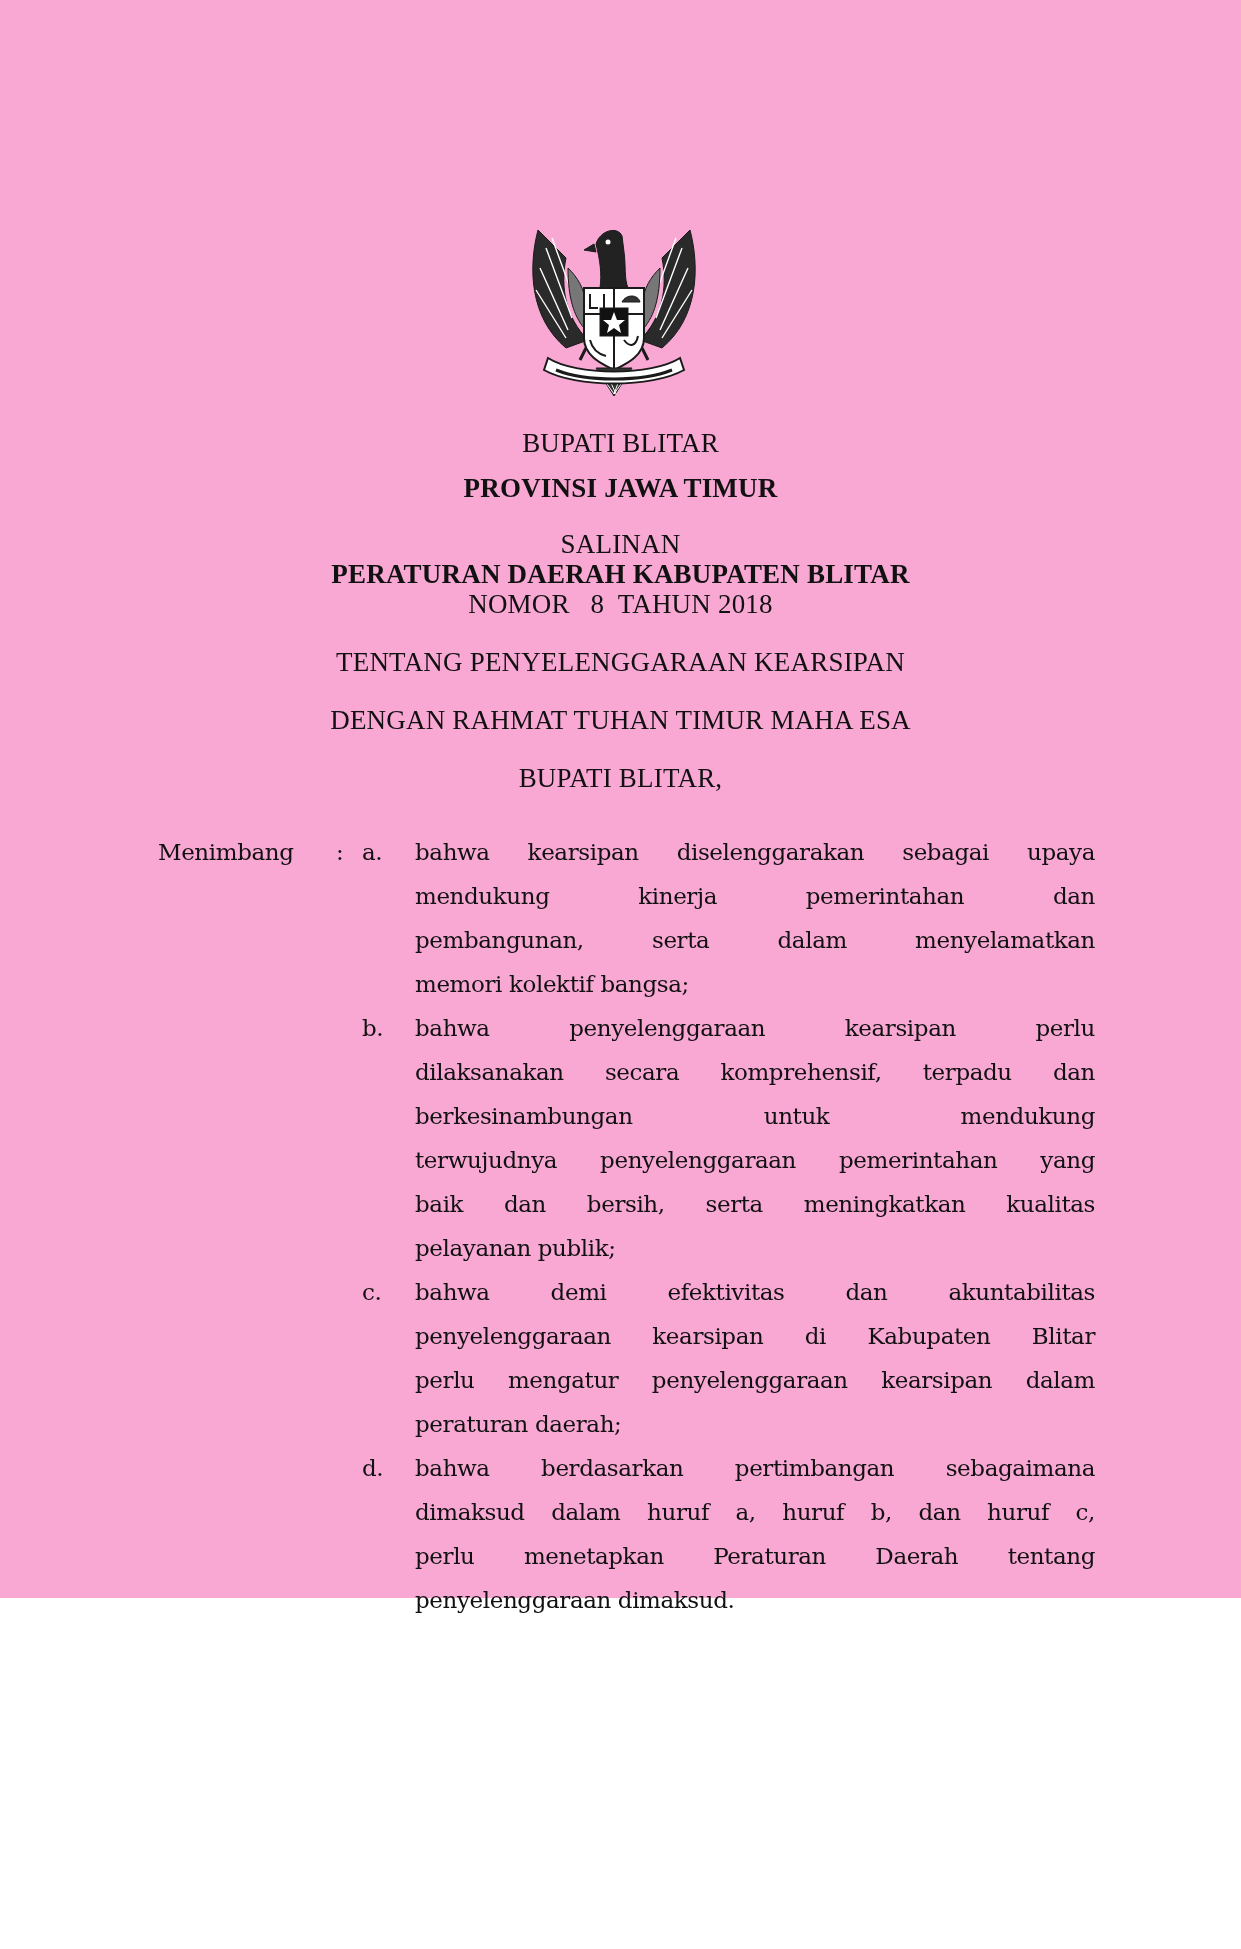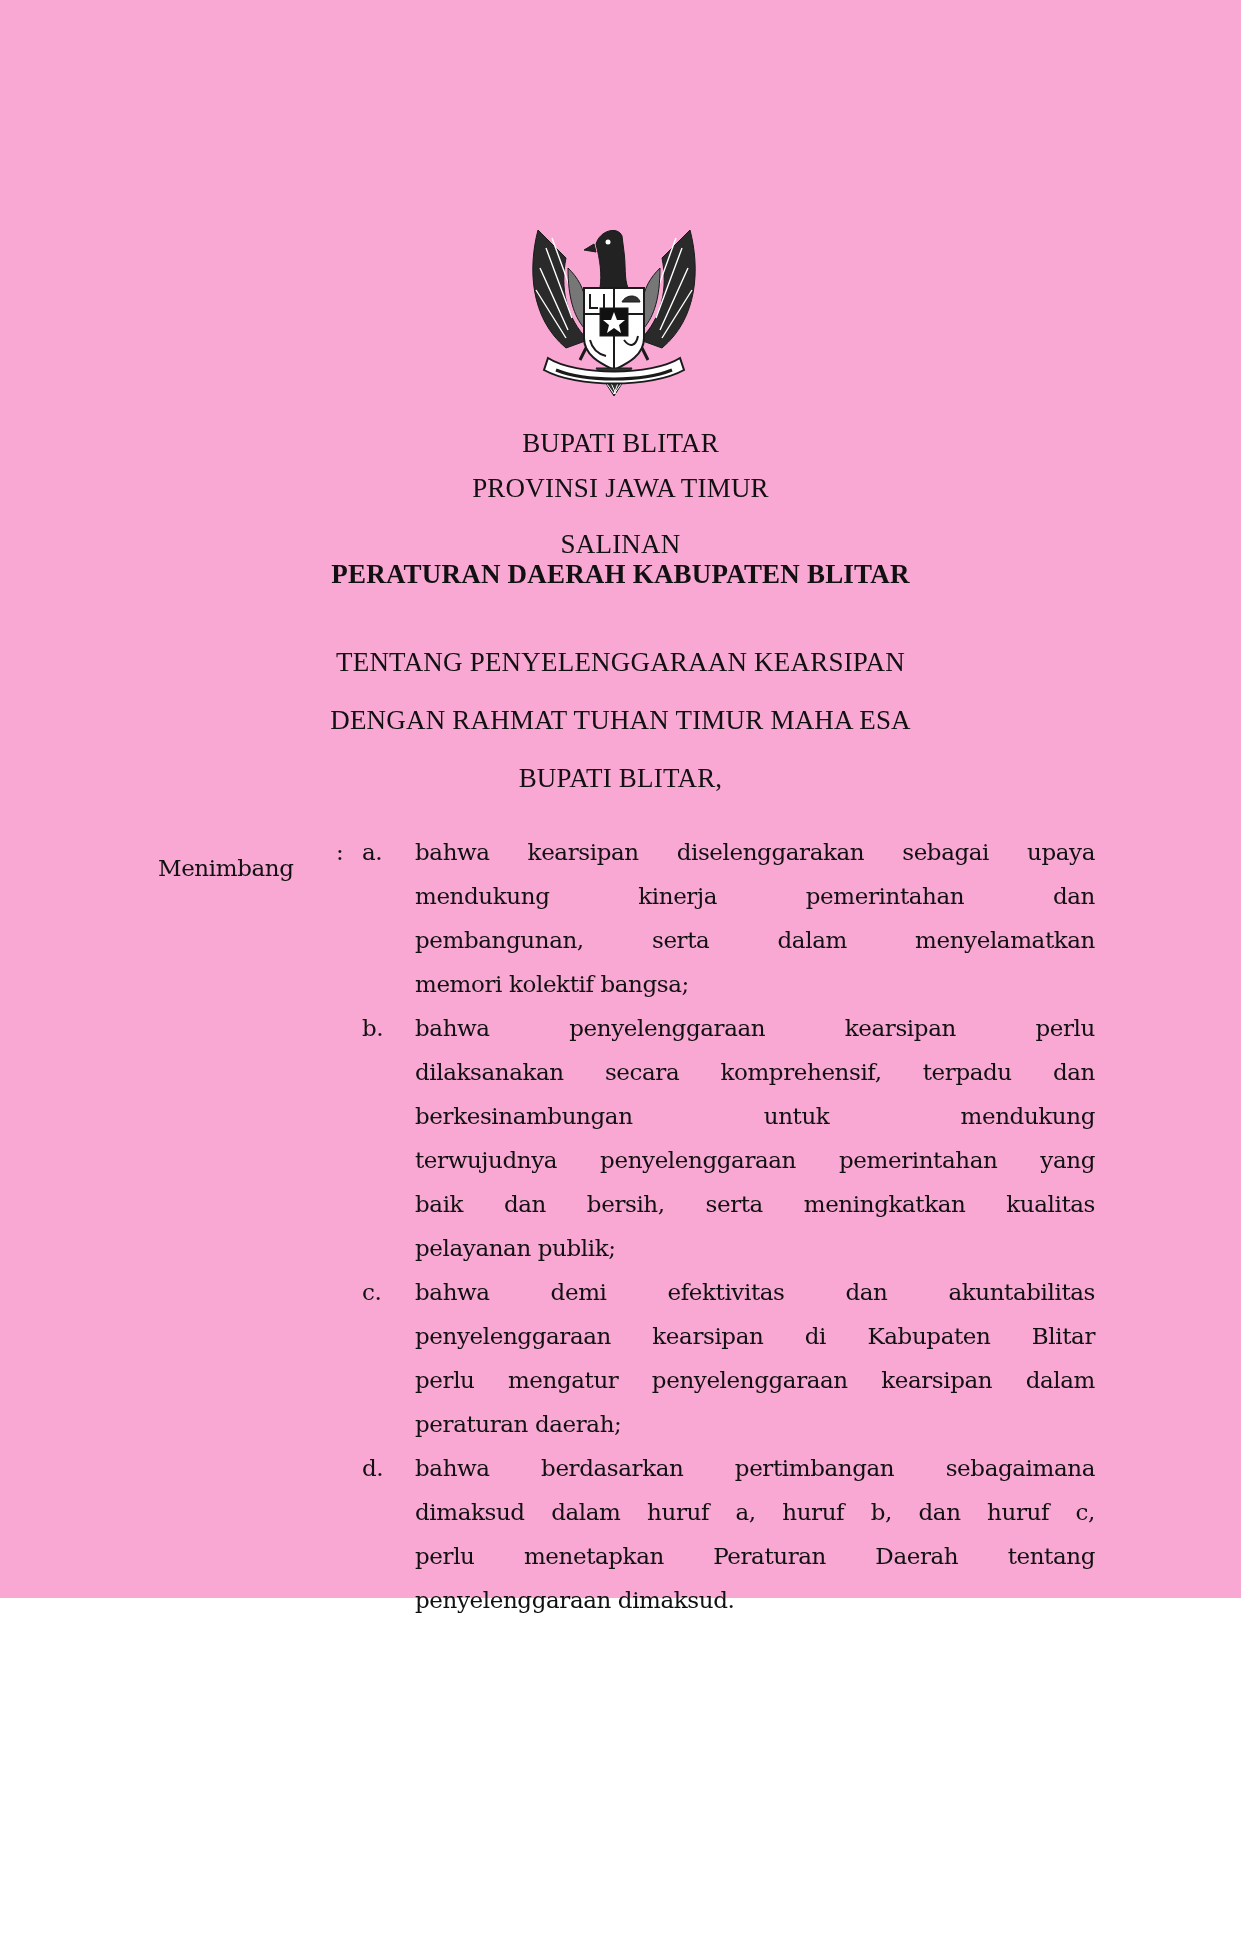--- a/index.html
+++ b/index.html
@@ -7,21 +7,21 @@
   .page { position: absolute; left: 0; top: 0; width: 1241px; height: 1598px; background: #f9a8d4; }
 
   .emblem { position: absolute; left: 526px; top: 208px; width: 176px; height: 194px; }
 
   .hdr { position: absolute; left: 0; width: 1241px; text-align: center;
          font-family: "Liberation Serif", serif; font-size: 27px; line-height: 30px;
          letter-spacing: 0.2px; white-space: pre; }
 
   .body-txt { font-family: "DejaVu Serif", serif; font-size: 23px; letter-spacing: -0.4px; }
 
-  .label { position: absolute; left: 158px; top: 836px; line-height: 32px; margin-top: 16px; }
+  .label { position: absolute; left: 158px; top: 836px; line-height: 32px; }
   .colon { position: absolute; left: 336px; top: 836px; line-height: 32px; }
   .marker { position: absolute; left: 362px; line-height: 32px; }
 
   .item-lines { position: absolute; left: 415px; width: 680px; }
   .ln { display: block; height: 44px; line-height: 32px; white-space: nowrap; overflow: visible; }
   .ln.j { text-align: justify; text-align-last: justify; white-space: normal; }
   .ln.l { text-align: left; }
 </style>
 </head>
 <body>
@@ -58,23 +58,24 @@
       <path d="M74 166 L88 186 M80 164 L90 186 M96 164 L88 186 M102 166 L88 186" stroke="#fff" stroke-width="1" fill="none"></path>
 
       <path d="M22 150 C50 168 126 168 154 150 L158 162 C126 180 50 180 18 162 Z" fill="#fff" stroke-width="2"></path>
       <path d="M30 162 C60 174 116 174 146 162" stroke-width="3" fill="none"></path>
 
       <path d="M60 140 L54 152 M116 140 L122 152" stroke-width="3"></path>
     </g>
   </svg>
 
   <div class="hdr" style="top:428px;">BUPATI BLITAR</div>
-  <div class="hdr" style="top:473px;">PROVINSI JAWA TIMUR</div>
+  <div class="hdr" style="top:473px;font-weight:bold;">PROVINSI JAWA TIMUR</div>
   <div class="hdr" style="top:529px;">SALINAN</div>
   <div class="hdr" style="top:559px;font-weight:bold;">PERATURAN DAERAH KABUPATEN BLITAR</div>
+  <div class="hdr" style="top:589px;">NOMOR   8  TAHUN 2018</div>
   <div class="hdr" style="top:647px;">TENTANG PENYELENGGARAAN KEARSIPAN</div>
   <div class="hdr" style="top:705px;">DENGAN RAHMAT TUHAN TIMUR MAHA ESA</div>
   <div class="hdr" style="top:763px;">BUPATI BLITAR,</div>
 
   <div class="body-txt label">Menimbang</div>
   <div class="body-txt colon">:</div>
 
   <div class="body-txt marker" style="top:836px;">a.</div>
   <div class="body-txt item-lines" style="top:836px;">
     <span class="ln j">bahwa kearsipan diselenggarakan sebagai upaya</span>

